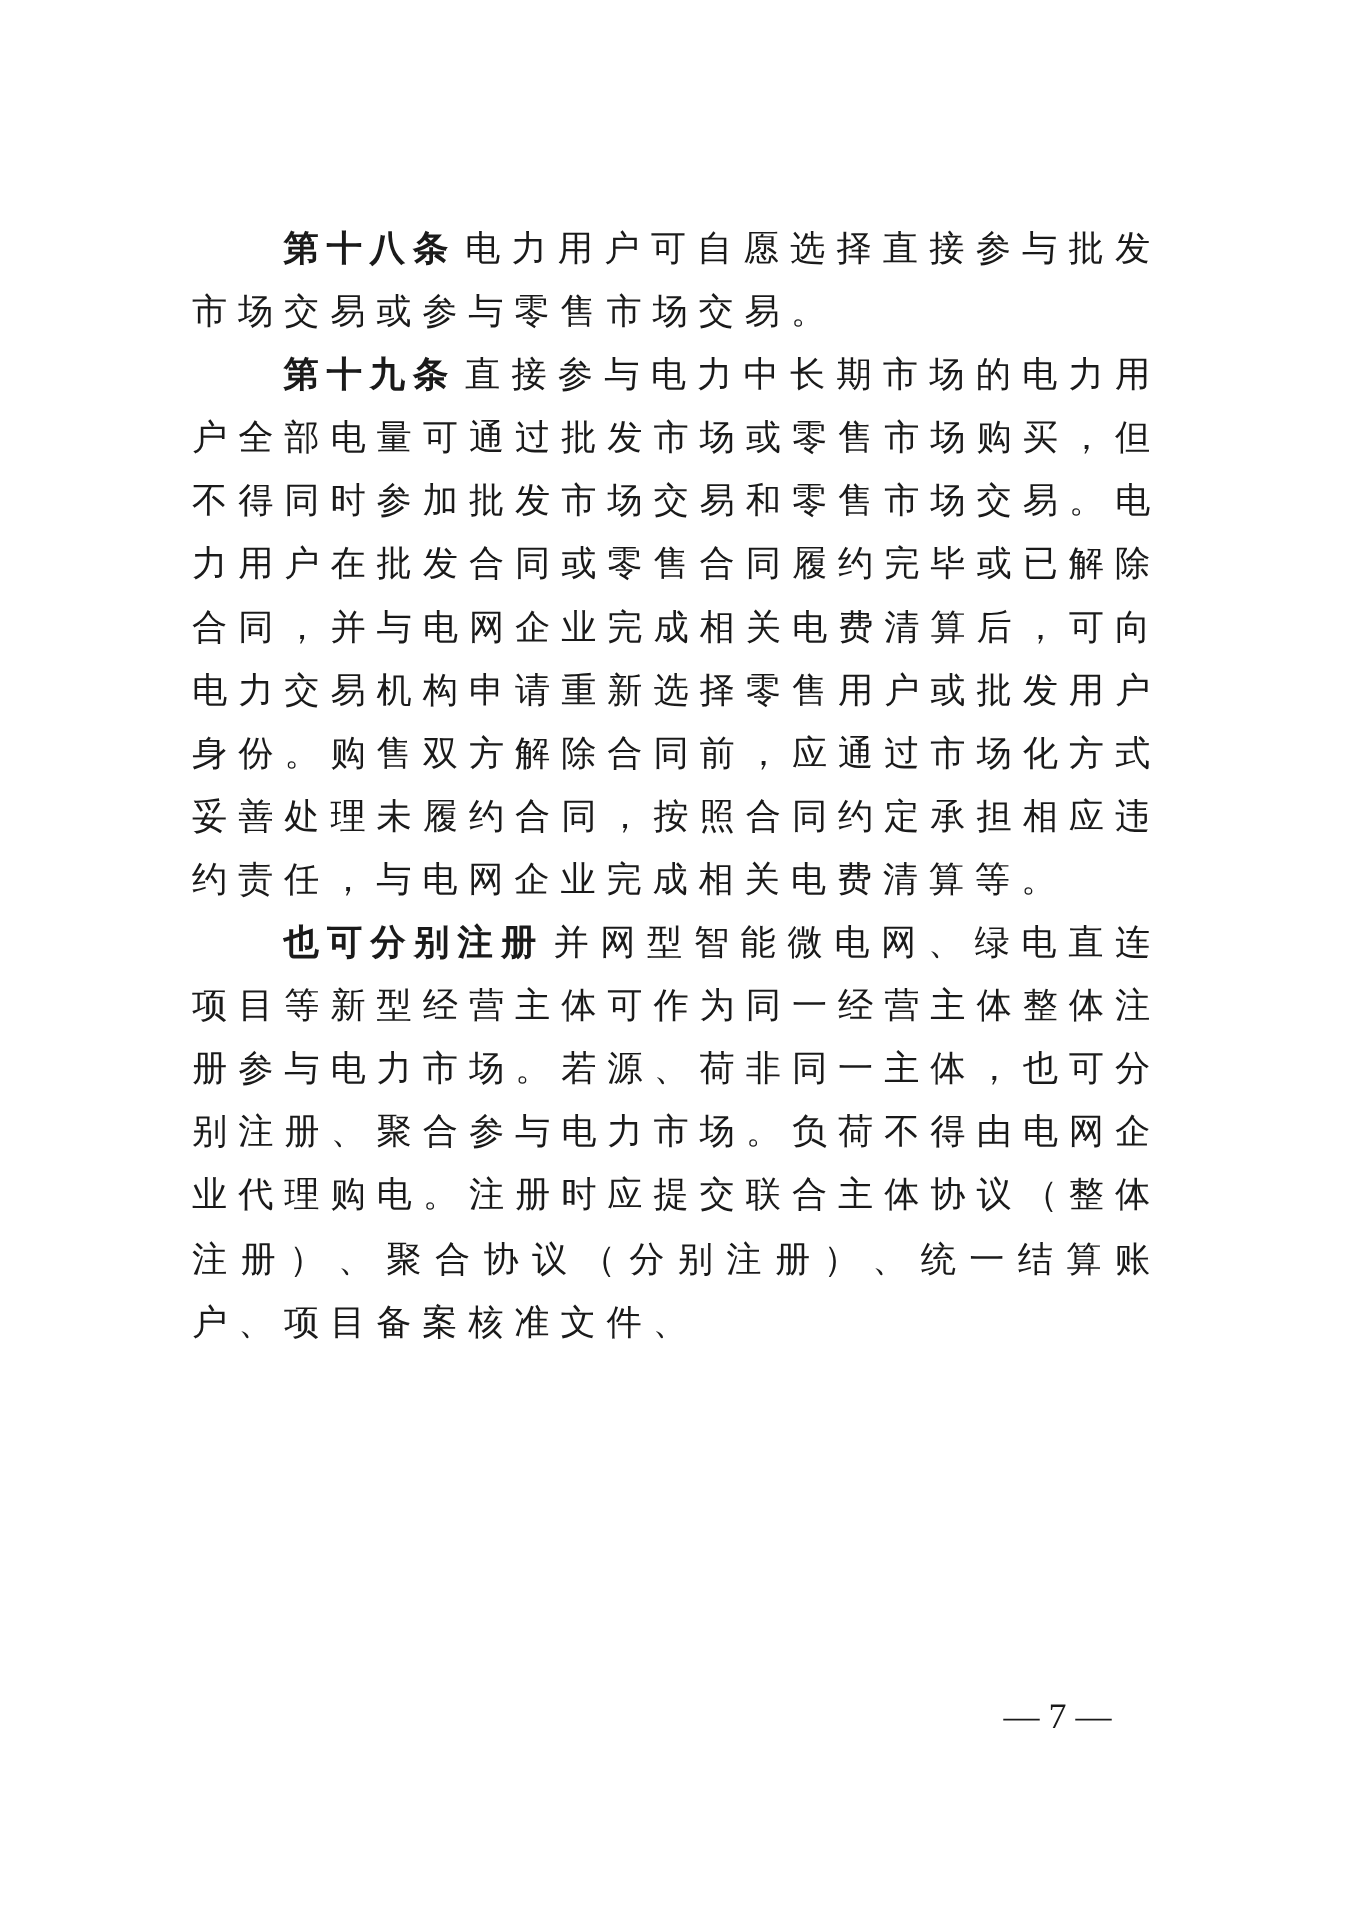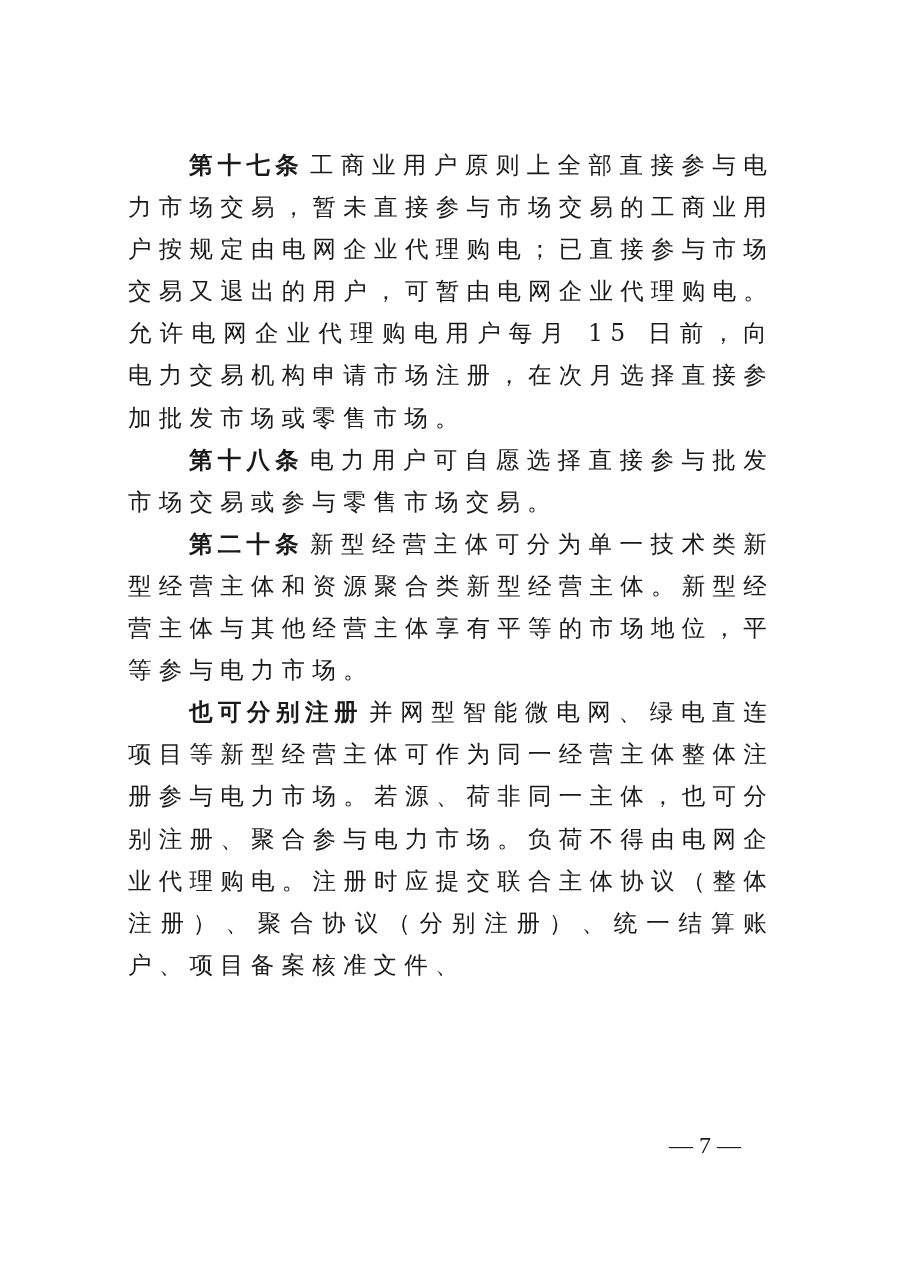--- a/index.html
+++ b/index.html
@@ -16,19 +16,18 @@
   .page-number {
     position: absolute; left: 660px; top: 1132px; width: 90px; text-align: center;
     font-family: "Liberation Serif", "DejaVu Serif", serif; font-size: 24px; color: #1a1a1a;
   }
 </style>
 </head>
 <body>
 
 <div class="page">
   <div class="text-block">
-    <p class="para"><span class="article-no">第十七条</span><span>工商业用户原则上全部直接参与电力市场交易，暂未直接参与市场交易的工商业用户按规定由电网企业代理购电；已直接参与市场交易又退出的用户，可暂由电网企业代理购电。允许电网企业代理购电用户每月 15 日前，向电力交易机构申请市场注册，在次月选择直接参加批发市场或零售市场。</span></p>
     <p class="para"><span class="article-no">第十八条</span><span>电力用户可自愿选择直接参与批发市场交易或参与零售市场交易。</span></p>
-    <p class="para"><span class="article-no">第二十条</span><span>新型经营主体可分为单一技术类新型经营主体和资源聚合类新型经营主体。新型经营主体与其他经营主体享有平等的市场地位，平等参与电力市场。</span></p>
+    <p class="para"><span class="article-no">第十九条</span><span>直接参与电力中长期市场的电力用户全部电量可通过批发市场或零售市场购买，但不得同时参加批发市场交易和零售市场交易。电力用户在批发合同或零售合同履约完毕或已解除合同，并与电网企业完成相关电费清算后，可向电力交易机构申请重新选择零售用户或批发用户身份。购售双方解除合同前，应通过市场化方式妥善处理未履约合同，按照合同约定承担相应违约责任，与电网企业完成相关电费清算等。</span></p>
     <p class="para"><span class="article-no">也可分别注册</span><span>并网型智能微电网、绿电直连项目等新型经营主体可作为同一经营主体整体注册参与电力市场。若源、荷非同一主体，也可分别注册、聚合参与电力市场。负荷不得由电网企业代理购电。注册时应提交联合主体协议（整体注册）、聚合协议（分别注册）、统一结算账户、项目备案核准文件、</span></p>
   </div>
   <div class="page-number">— 7 —</div>
 </div>
 
 </body></html>

